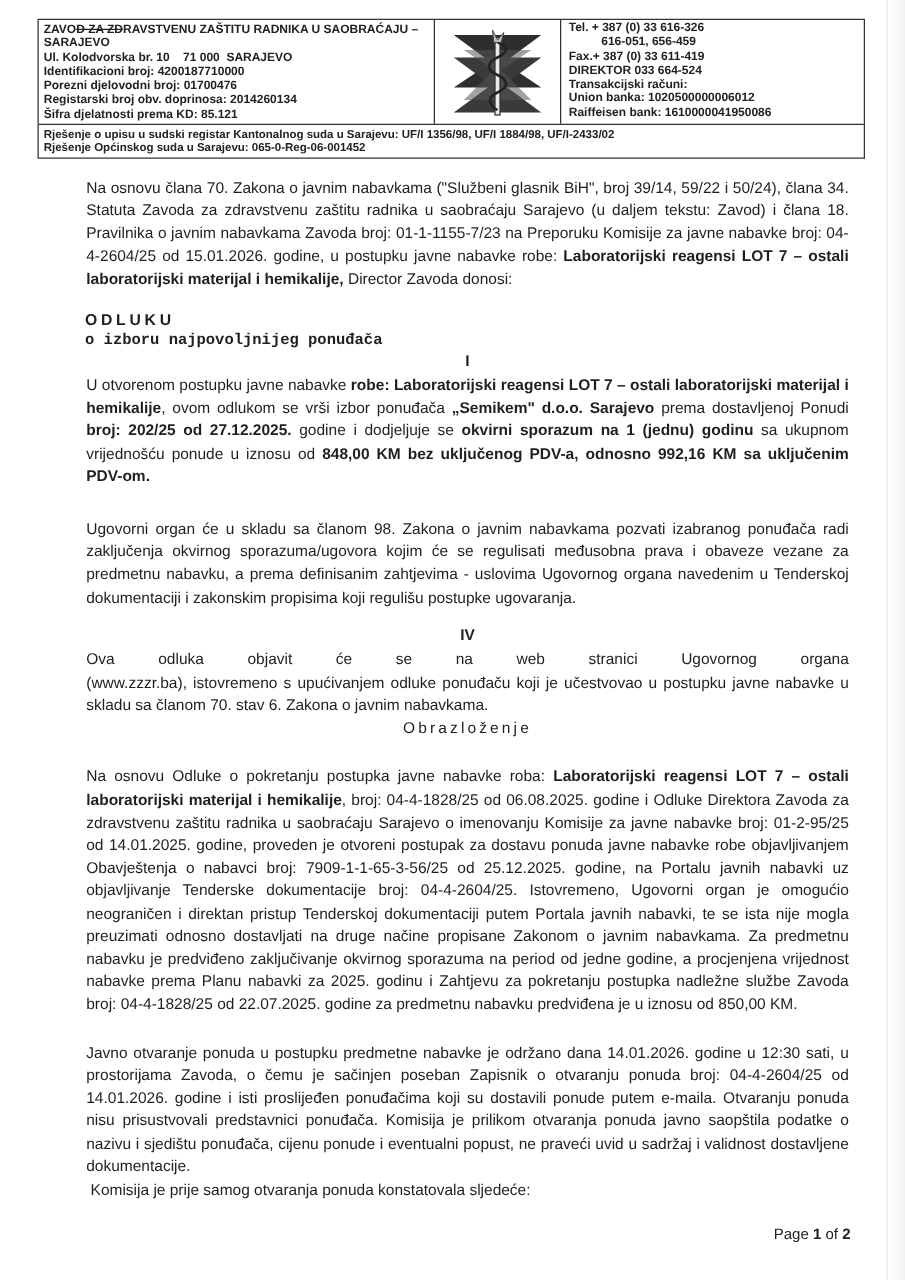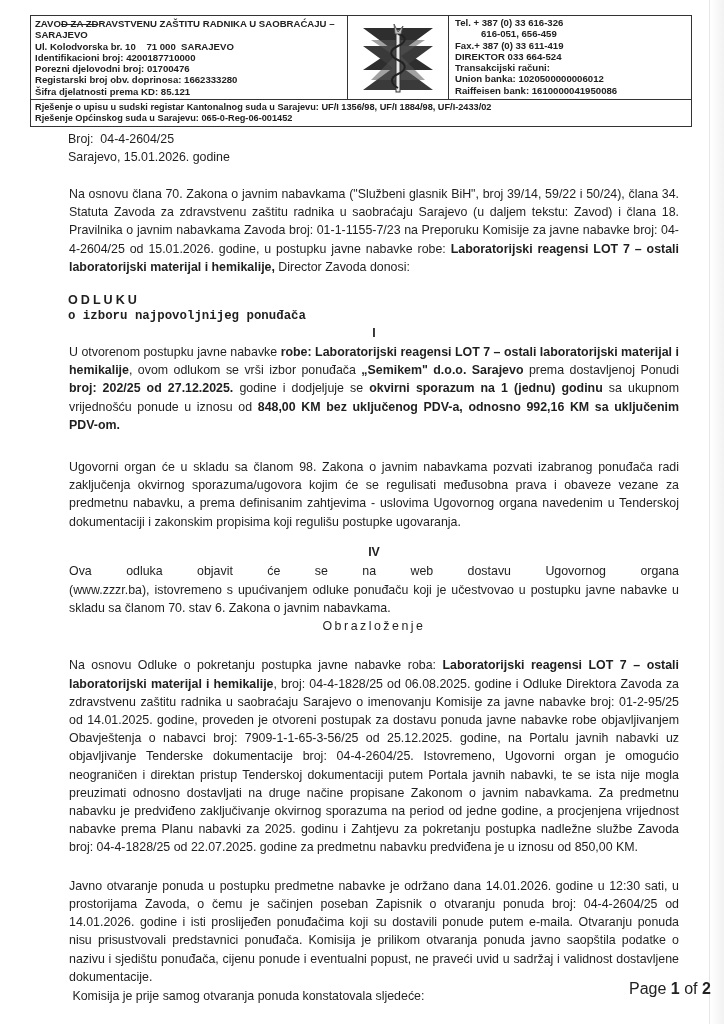--- a/index.html
+++ b/index.html
@@ -21,36 +21,36 @@
   .content p { margin:1px; text-align:justify; }
   .meta { margin-top:8px; }
   .meta div { line-height:18px; }
   .gap { height:17px; }
   .b { font-weight:bold; }
   .title { text-align:left; font-weight:bold; letter-spacing:3px; font-size:12.6px; margin-top:16px; line-height:16px; }
   .subtitle { text-align:left; font-weight:bold; line-height:17px;font-family:Liberation Mono, monospace; }
   .roman { text-align:center; font-weight:bold; line-height:17px; }
   .spread { text-align:justify; text-align-last:justify; }
   .obraz { text-align:center; font-weight:normal; letter-spacing:2.5px; line-height:17px; }
-  .footer { position:absolute; left:619px; top:980px; font-size:16px; color:#222; font-family:"Liberation Sans", sans-serif;margin-left:10px; }
+  .footer { position:absolute; left:619px; top:980px; font-size:12px; color:#222; font-family:"Liberation Sans", sans-serif; }
 </style>
 </head>
 <body>
 
 <div class="edge"></div>
 
 <div class="lh">
   <div class="lh-top">
     <div class="lh-left">
       <div><span>ZAVO</span><span class="strike">D ZA ZD</span><span>RAVSTVENU ZAŠTITU RADNIKA U SAOBRAĆAJU –</span></div>
       <div>SARAJEVO</div>
       <div style="white-space:pre">Ul. Kolodvorska br. 10    71 000  SARAJEVO</div>
       <div>Identifikacioni broj: 4200187710000</div>
       <div>Porezni djelovodni broj: 01700476</div>
-      <div>Registarski broj obv. doprinosa: 1662333280</div>
+      <div>Registarski broj obv. doprinosa: 2014260134</div>
       <div>Šifra djelatnosti prema KD: 85.121</div>
     </div>
     <div class="lh-logo">
       <svg width="74" height="76" viewBox="0 0 74 76">
         <polygon points="2,8 72,8 42,30 72,50 2,50 32,30" fill="#2e2e2e"></polygon>
         <polygon points="2,26 72,26 42,48 72,70 2,70 32,48" fill="#3a3a3a"></polygon>
         <polygon points="10,20 64,20 40,36 64,60 10,60 34,36" fill="#555" opacity="0.55"></polygon>
         <rect x="35" y="10" width="4" height="62" fill="#eaeaea" stroke="#333" stroke-width="1"></rect>
         <path d="M37,14 C46,16 46,22 37,26 C28,30 28,36 37,40 C46,44 46,50 37,54 C28,58 30,64 37,68" fill="none" stroke="#222" stroke-width="2"></path>
         <path d="M33,4 L37,12 L42,6 L40,14 L34,14 Z" fill="#bbb" stroke="#444" stroke-width="0.8"></path>
@@ -66,40 +66,36 @@
       <div>Raiffeisen bank: 1610000041950086</div>
     </div>
   </div>
   <div class="lh-bottom">
     <div>Rješenje o upisu u sudski  registar Kantonalnog suda u Sarajevu: UF/I 1356/98, UF/I 1884/98, UF/I-2433/02</div>
     <div>Rješenje Općinskog suda u Sarajevu: 065-0-Reg-06-001452</div>
   </div>
 </div>
 
 <div class="content">
-  <div class="meta">
-    <div style="white-space:pre">Broj:  04-4-2604/25</div>
-    <div>Sarajevo, 15.01.2026. godine</div>
-  </div>
   <div class="gap" style="height:18px"></div>
 
   <p><span>Na osnovu člana 70. Zakona o javnim nabavkama ("Službeni glasnik BiH", broj 39/14, 59/22 i 50/24), člana 34. Statuta Zavoda za zdravstvenu zaštitu radnika u saobraćaju Sarajevo (u daljem tekstu: Zavod) i člana 18. Pravilnika o javnim nabavkama Zavoda broj: 01-1-1155-7/23 na Preporuku Komisije za javne nabavke broj: 04-4-2604/25 od 15.01.2026. godine, u postupku javne nabavke robe: </span><span class="b">Laboratorijski reagensi LOT 7 – ostali laboratorijski materijal i hemikalije,</span><span> Director Zavoda donosi:</span></p>
 
   <div class="title">ODLUKU</div>
   <div class="subtitle">o izboru najpovoljnijeg ponuđača</div>
   <div class="roman">I</div>
 
   <p><span>U otvorenom postupku javne nabavke </span><span class="b">robe:  Laboratorijski reagensi LOT 7 – ostali laboratorijski materijal i hemikalije</span><span>, ovom odlukom se vrši  izbor ponuđača </span><span class="b">„Semikem" d.o.o. Sarajevo</span><span> prema dostavljenoj Ponudi </span><span class="b">broj: 202/25 od 27.12.2025.</span><span> godine i dodjeljuje se </span><span class="b">okvirni sporazum na 1 (jednu) godinu</span><span> sa ukupnom vrijednošću ponude u iznosu od </span><span class="b">848,00 KM bez uključenog PDV-a, odnosno 992,16 KM sa uključenim PDV-om.</span></p>
 
   <div class="gap" style="height:22px"></div>
   <p>Ugovorni organ će u skladu sa članom 98. Zakona o javnim nabavkama pozvati izabranog ponuđača radi zaključenja okvirnog sporazuma/ugovora kojim će se regulisati međusobna prava i obaveze vezane za predmetnu nabavku, a prema definisanim zahtjevima - uslovima Ugovornog organa navedenim u Tenderskoj dokumentaciji i zakonskim propisima koji regulišu postupke ugovaranja.</p>
 
   <div class="gap" style="height:12px"></div>
   <div class="roman">IV</div>
-  <p class="spread">Ova odluka objavit će se na web dostavu Ugovornog organa</p>
+  <p class="spread">Ova odluka objavit će se na web stranici Ugovornog organa</p>
   <p>(www.zzzr.ba),  istovremeno s upućivanjem odluke ponuđaču koji je učestvovao u postupku javne nabavke u skladu sa članom 70. stav 6. Zakona o javnim nabavkama.</p>
   <div class="obraz">Obrazloženje</div>
 
   <div class="gap" style="height:20px"></div>
   <p><span>Na osnovu Odluke o pokretanju postupka javne nabavke roba: </span><span class="b">Laboratorijski reagensi LOT 7 – ostali laboratorijski materijal i hemikalije</span><span>, broj: 04-4-1828/25 od 06.08.2025. godine i Odluke Direktora Zavoda za zdravstvenu zaštitu radnika u saobraćaju Sarajevo o imenovanju Komisije za javne nabavke broj: 01-2-95/25 od 14.01.2025. godine, proveden je otvoreni postupak za dostavu ponuda javne nabavke robe objavljivanjem Obavještenja o nabavci broj: 7909-1-1-65-3-56/25 od 25.12.2025. godine, na Portalu javnih nabavki uz objavljivanje Tenderske dokumentacije broj: 04-4-2604/25. Istovremeno, Ugovorni organ je omogućio neograničen i direktan pristup Tenderskoj dokumentaciji putem Portala javnih nabavki, te se ista nije mogla preuzimati odnosno dostavljati na druge načine propisane Zakonom o javnim nabavkama. Za predmetnu nabavku je predviđeno zaključivanje okvirnog sporazuma na period od jedne godine, a procjenjena vrijednost nabavke prema Planu nabavki za 2025. godinu i Zahtjevu za pokretanju postupka nadležne službe Zavoda broj: 04-4-1828/25 od 22.07.2025. godine za predmetnu nabavku predviđena je u iznosu od 850,00 KM.</span></p>
 
   <div class="gap" style="height:18px"></div>
   <p>Javno otvaranje ponuda u postupku predmetne nabavke je održano dana 14.01.2026. godine u 12:30 sati, u prostorijama Zavoda, o čemu je sačinjen poseban Zapisnik o otvaranju ponuda broj: 04-4-2604/25 od 14.01.2026. godine i isti proslijeđen ponuđačima koji su dostavili ponude putem e-maila. Otvaranju ponuda nisu prisustvovali predstavnici ponuđača. Komisija je prilikom otvaranja ponuda javno saopštila podatke o nazivu i sjedištu ponuđača, cijenu ponude i eventualni popust, ne praveći uvid u sadržaj i validnost dostavljene dokumentacije.</p>
   <p style="white-space:pre-wrap"> Komisija je prije samog otvaranja ponuda konstatovala sljedeće:</p>
 </div>

